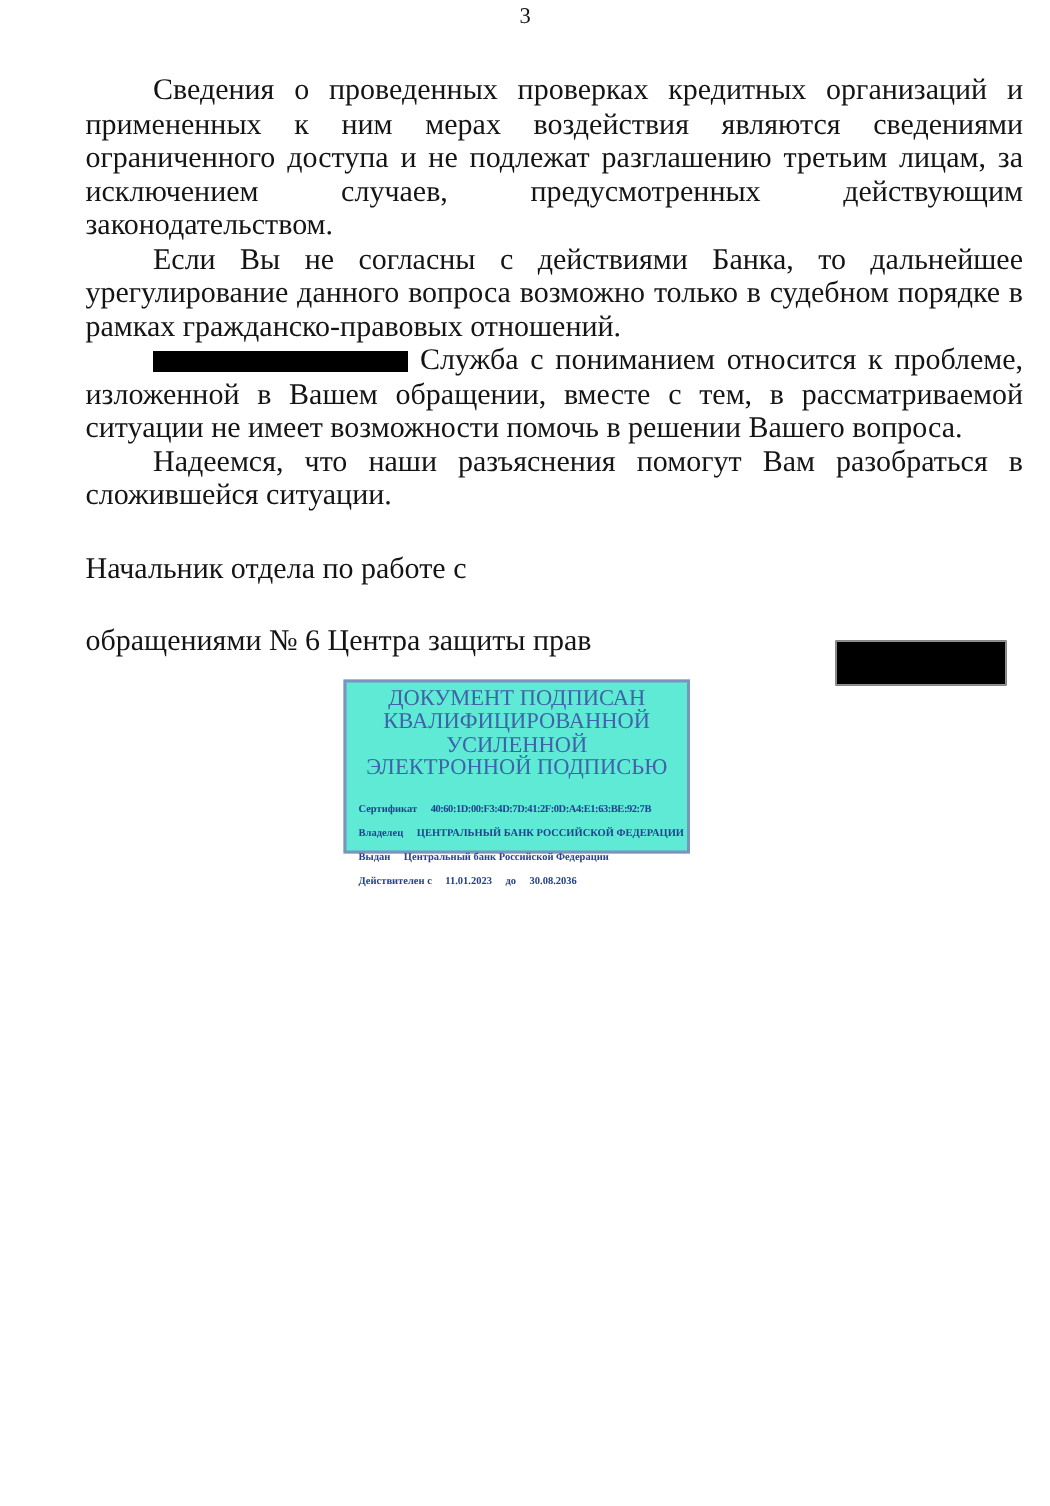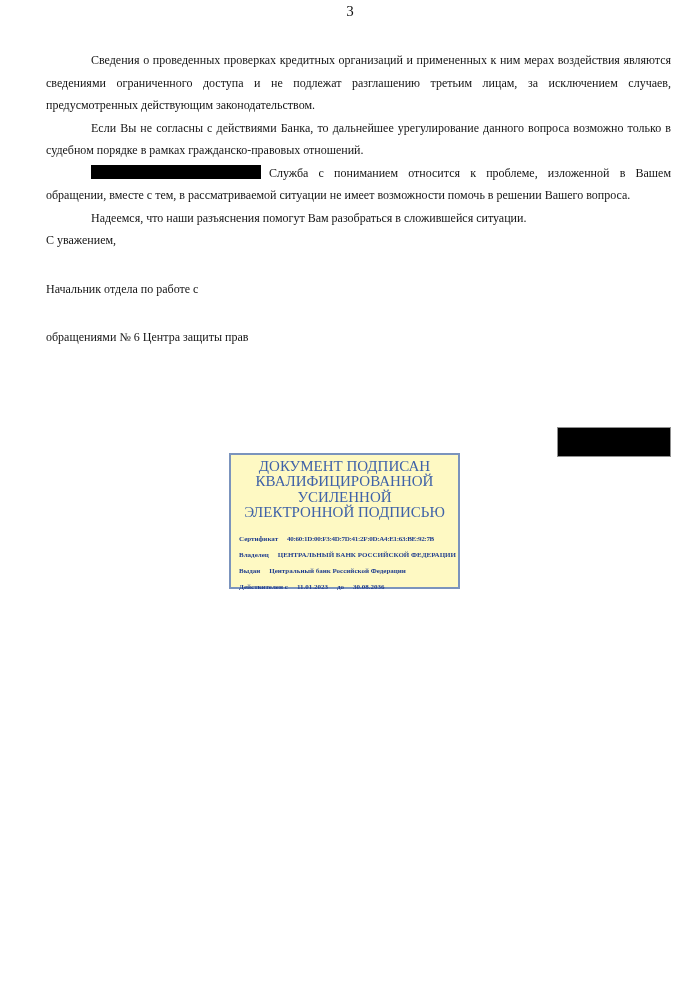--- a/index.html
+++ b/index.html
@@ -16,43 +16,43 @@
     font-family: "Liberation Serif", serif;
     color: #141414;
     position: relative;
     overflow: hidden;
   }
   .page-number {
     position: absolute; top: 3px; left: 0; width: 700px;
     text-align: center; font-size: 15px;
   }
   .content {
-    position: absolute; left: 46px; top: 49px; width: 625px;
-    font-size: 12px; line-height: 22.5px;
+    position: absolute; left: 57px; top: 49px; width: 625px;
+    font-size: 20px; line-height: 22.5px;
     text-align: justify;
   }
   .content p { margin: 0; text-indent: 45px; }
   .redaction-inline {
     display: inline-block; width: 170px; height: 14px;
     background: var(--redaction); vertical-align: baseline;
     transform: translateY(2px); margin-right: 8px;
   }
   .salutation { margin-top: 18px; text-indent: 0 !important; text-align: left; }
   .signer-block { margin-top: 20px; text-align: left; }
   .signer-block div { line-height: 22.5px; margin-top: 26px; }
   .redaction-float {
     position: absolute; left: 557px; top: 427px;
     width: 114px; height: 30px;
     background: var(--redaction);
     border: 1px solid #8f8f8f;
   }
   .stamp {
-    position: absolute; left: 229px; top: 453px; width: 231px; height: 136px;
+    position: absolute; left: 229px; top: 453px; width: 231px; height: 116px;
     border: 2px solid var(--stamp-border);
-    background: #fef9c3;
+    background: #5eead4;
   }
   .stamp-title {
     margin-top: 4px;
     text-align: center;
     color: var(--stamp-title);
     font-size: 15px; line-height: 15.4px;
   }
   .stamp-rows { margin: 10px 0 10px 8px; }
   .stamp-row {
     color: var(--stamp-text);
@@ -68,21 +68,20 @@
 <body>
 
 <div class="page-number">3</div>
 
 <div class="content">
   <p>Сведения о проведенных проверках кредитных организаций и примененных к ним мерах воздействия являются сведениями ограниченного доступа и не подлежат разглашению третьим лицам, за исключением случаев, предусмотренных действующим законодательством.</p>
   <p>Если Вы не согласны с действиями Банка, то дальнейшее урегулирование данного вопроса возможно только в судебном порядке в рамках гражданско-правовых отношений.</p>
   <p><span class="redaction-inline"></span><span>Служба с пониманием относится к проблеме, изложенной в Вашем обращении, вместе с тем, в рассматриваемой ситуации не имеет возможности помочь в решении Вашего вопроса.</span></p>
   <p>Надеемся, что наши разъяснения помогут Вам разобраться в сложившейся ситуации.</p>
 
-  <p class="salutation">С уважением,</p>
 
   <div class="signer-block">
     <div>Начальник отдела по работе с</div>
     <div>обращениями № 6 Центра защиты прав</div>
   </div>
 </div>
 
 <div class="redaction-float"></div>
 
 <div class="stamp">

